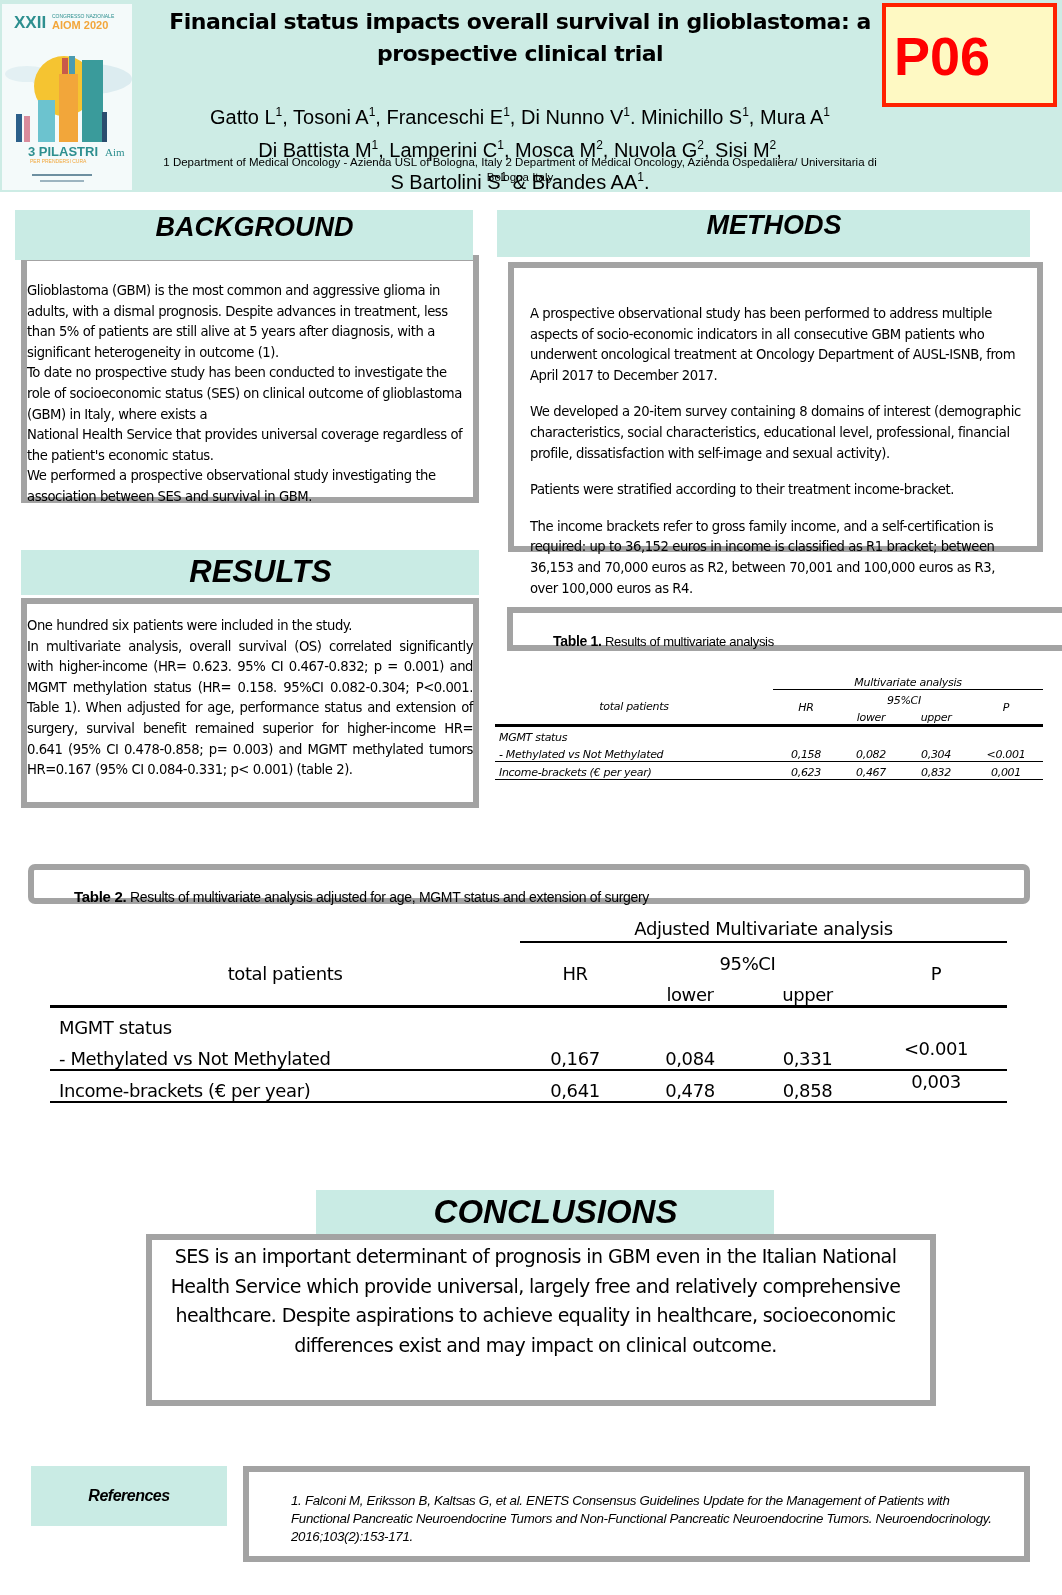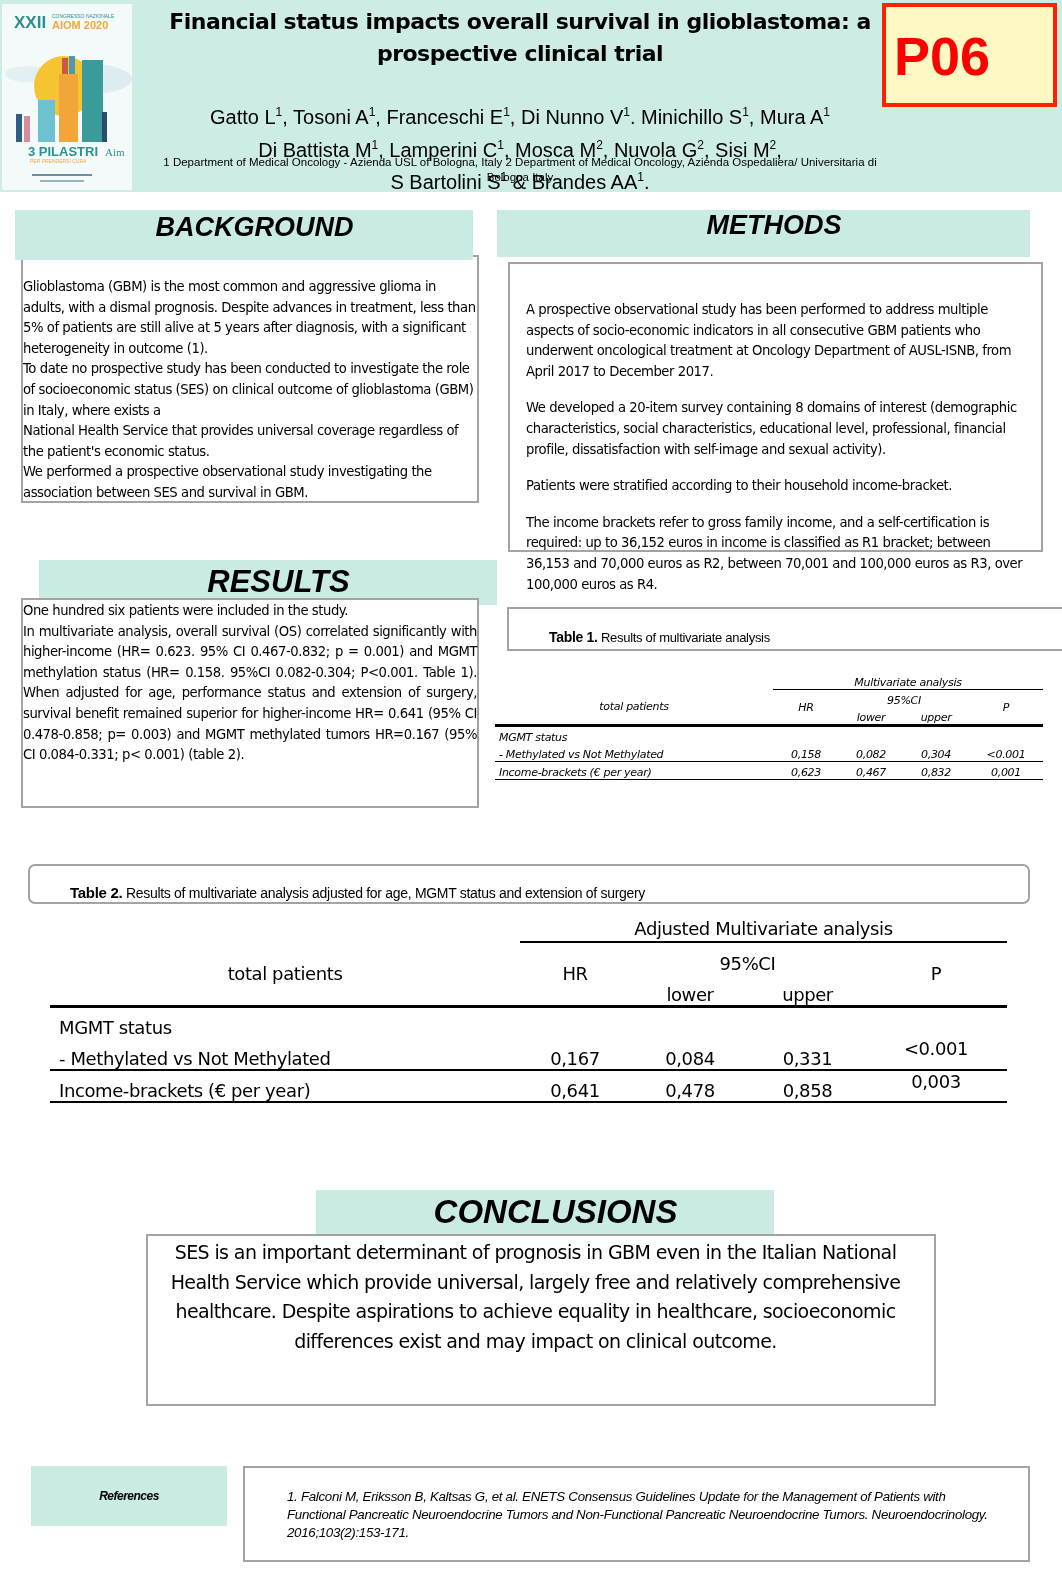--- a/index.html
+++ b/index.html
@@ -1,20 +1,20 @@
 <!DOCTYPE html>
 <html><head>
 <meta charset="utf-8">
 <style>
   html, body { margin:0; padding:0; background:#ffffff; }
   body { width:1062px; height:1595px; position:relative; overflow:hidden;
          font-family:"Liberation Sans", sans-serif; color:#000; }
   .abs { position:absolute; box-sizing:border-box; }
   .mint { background:#c9ebe4; }
-  .boxline { border:2px solid #a3a3a3; background:#fff; }
+  .boxline { border:6px solid #a3a3a3; background:#fff; }
 
   
   #header { left:0; top:0; width:1062px; height:192px; background:#cdece5; }
   #logo { left:2px; top:4px; width:130px; height:186px; background:#f6fbfb; overflow:hidden; }
   #title { left:150px; top:6px; width:740px; text-align:center;
            font-family:"DejaVu Sans", sans-serif; font-weight:bold; font-size:22px; line-height:32px; letter-spacing:-0.5px; }
   #authors { left:150px; top:74px; width:740px; text-align:center; font-size:20px; line-height:28px;margin-top:24px; }
   #authors sup { font-size:12px; }
   #affil { left:150px; top:155px; width:740px; text-align:center; font-size:11.5px; line-height:15px; }
   #badge { left:882px; top:3px; width:175px; height:104px; border:4px solid #ff2200; background:#fef9c3; }
@@ -24,22 +24,22 @@
   .body-txt { font-family:"DejaVu Sans", sans-serif; font-size:13.2px; line-height:20.6px; letter-spacing:-0.45px; }
 
   #bg-head { left:15px; top:210px; width:458px; height:50px; padding-top:2px; line-height:30px; }
   #bg-box { left:21px; top:255px; width:458px; height:248px; padding:20px 0 0 0; }
   #bg-box p { margin:0; }
 
   #me-head { left:497px; top:210px; width:533px; height:47px; line-height:30px; }
   #me-box { left:508px; top:262px; width:535px; height:290px; padding:20px 0 0 0; }
   #me-box p { margin:16px; }
 
-  #re-head { left:39px; top:550px; width:458px; height:45px; line-height:44px; font-size:31px;margin-top:10px; }
-  #re-box { left:21px; top:598px; width:458px; height:210px; padding:1px 0 0 0; }
+  #re-head { left:21px; top:550px; width:458px; height:45px; line-height:44px; font-size:31px; }
+  #re-box { left:21px; top:598px; width:458px; height:210px; padding:12px 0 0 0; }
   #re-box p { margin:0; text-align:justify; }
 
   
   table { border-collapse:collapse; font-family:"DejaVu Sans", sans-serif; }
   #t1-cap { left:507px; top:607px; width:615px; height:44px; padding:20px 0 0 40px; font-size:13px; letter-spacing:-0.3px; }
   #t1-cap b { font-family:"Liberation Sans", sans-serif; font-size:14px; }
   #t1 { left:495px; top:672px; width:548px; font-size:11px; letter-spacing:-0.3px; }
   #t1 td { padding:0; height:17px; vertical-align:bottom;font-style:italic; }
 
   #t2-cap { left:28px; top:864px; width:1002px; height:40px; padding:18px 0 0 40px; font-size:14px; letter-spacing:-0.3px;border-radius:7px; }
@@ -50,21 +50,21 @@
   .c { text-align:center; }
   .bt { border-top:3px solid #000; }
   .bt1 { border-top:2px solid #000; }
   .bb1 { border-bottom:2px solid #000; }
 
   #co-head { left:316px; top:1190px; width:458px; height:44px; line-height:44px; font-size:33px; }
   #co-box { left:146px; top:1234px; width:790px; height:172px; padding:2px 21px 0 10px; text-align:center;
             font-family:"DejaVu Sans", sans-serif; font-size:19px; line-height:29.5px; letter-spacing:-0.6px; }
 
   #ref-head { left:31px; top:1466px; width:196px; height:60px; line-height:60px; font-style:italic; font-weight:bold;
-              font-size:12px; text-align:center; letter-spacing:-0.5px; }
+              font-size:16px; text-align:center; letter-spacing:-0.5px; }
   #ref-box { left:243px; top:1466px; width:787px; height:96px; padding:20px 30px 0 42px; font-style:italic;
              font-size:13.3px; line-height:18px; letter-spacing:-0.3px; }
 </style>
 </head>
 <body>
 
 <div class="abs" id="header"></div>
 
 <div class="abs" id="logo">
   <svg width="130" height="186" viewBox="0 0 130 186">
@@ -116,21 +116,21 @@
   <p>To date no prospective study has been conducted to investigate the role of socioeconomic status (SES) on clinical outcome of glioblastoma (GBM) in Italy, where exists a</p>
   <p>National Health Service that provides universal coverage regardless of the patient's economic status.</p>
   <p>We performed a prospective observational study investigating the association between SES and survival in GBM.</p>
 </div>
 <div class="abs mint sect-head" id="bg-head">BACKGROUND</div>
 
 <div class="abs mint sect-head" id="me-head">METHODS</div>
 <div class="abs boxline body-txt" id="me-box">
   <p>A prospective observational study has been performed to address multiple aspects of socio-economic indicators in all consecutive GBM patients who underwent oncological treatment at Oncology Department of AUSL-ISNB, from April 2017 to December 2017.</p>
   <p>We developed a 20-item survey containing 8 domains of interest (demographic characteristics, social characteristics, educational level, professional, financial profile, dissatisfaction with self-image and sexual activity).</p>
-  <p>Patients were stratified according to their household income-bracket.</p>
+  <p>Patients were stratified according to their treatment income-bracket.</p>
   <p>The income brackets refer to gross family income, and a self-certification is required: up to 36,152 euros in income is classified as R1 bracket; between 36,153 and 70,000 euros as R2, between 70,001 and 100,000 euros as R3, over 100,000 euros as R4.</p>
 </div>
 
 <div class="abs mint sect-head" id="re-head">RESULTS</div>
 <div class="abs boxline body-txt" id="re-box">
   <p>One hundred six patients were included in the study.</p>
   <p>In multivariate analysis, overall survival (OS) correlated significantly with higher-income (HR= 0.623. 95% CI 0.467-0.832; p = 0.001) and MGMT methylation status (HR= 0.158. 95%CI 0.082-0.304; P&lt;0.001. Table 1). When adjusted for age, performance status and extension of surgery, survival benefit remained superior for higher-income HR= 0.641 (95% CI 0.478-0.858; p= 0.003) and MGMT methylated tumors HR=0.167 (95% CI 0.084-0.331; p&lt; 0.001) (table 2).</p>
 </div>
 
 <div class="abs boxline" id="t1-cap">

